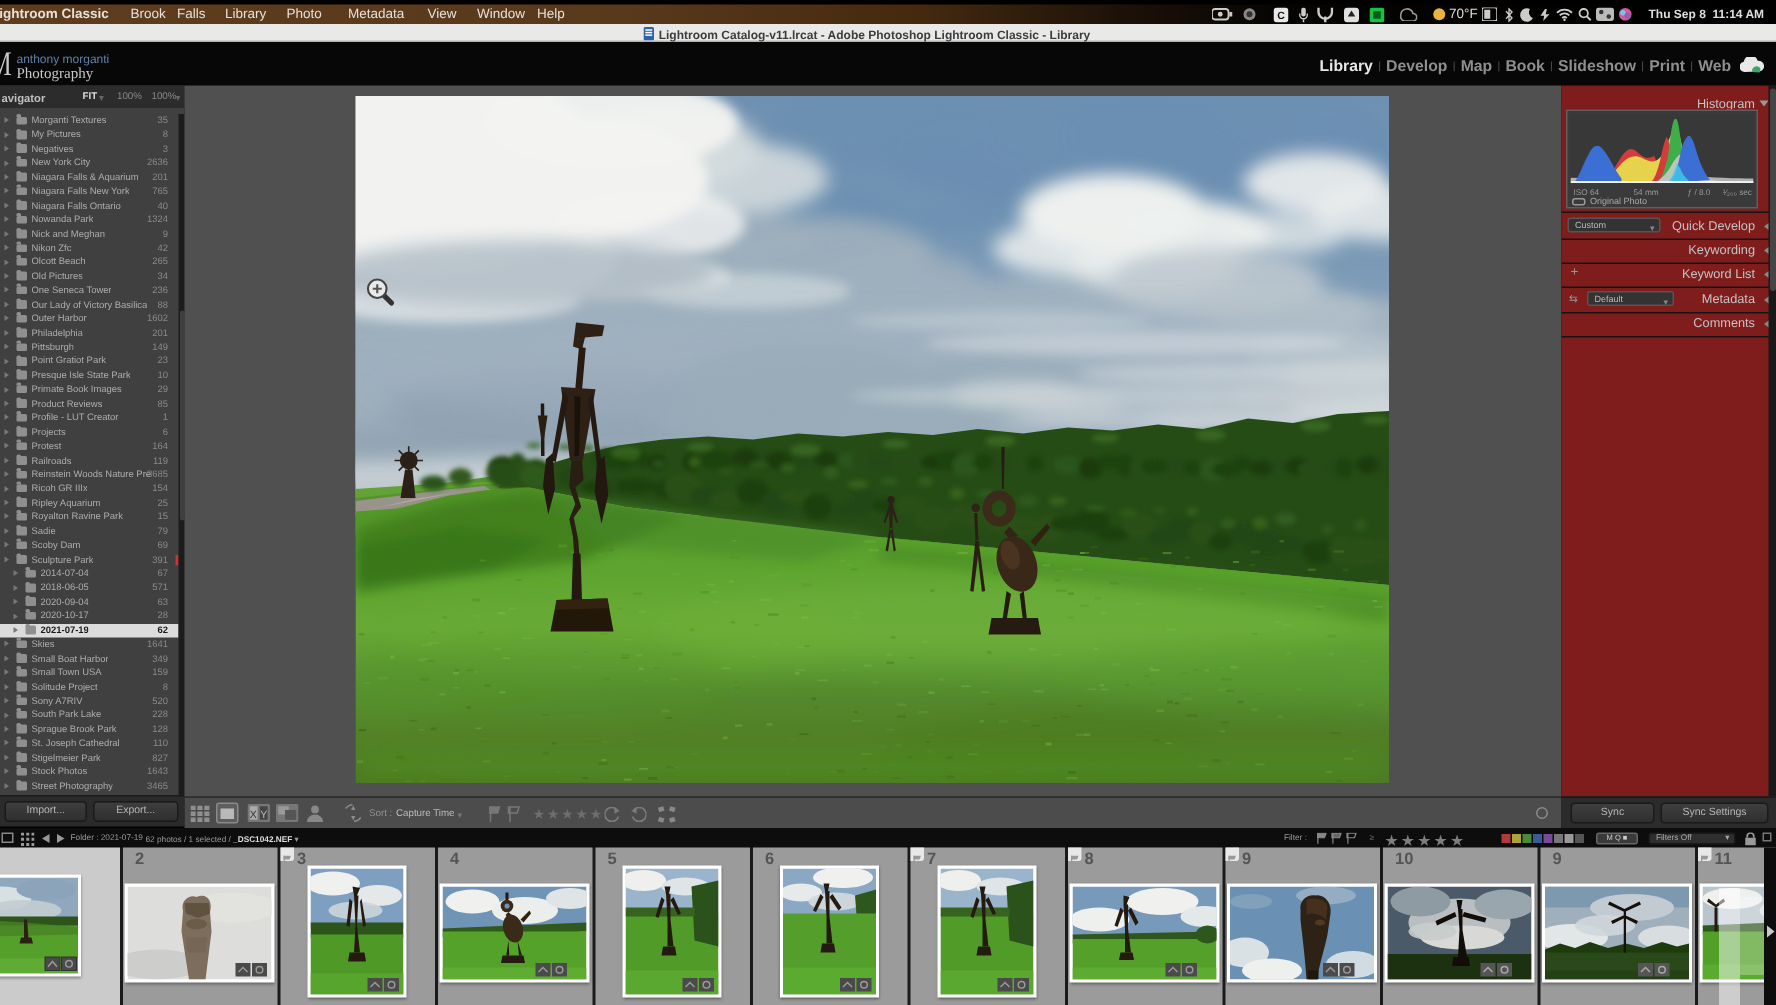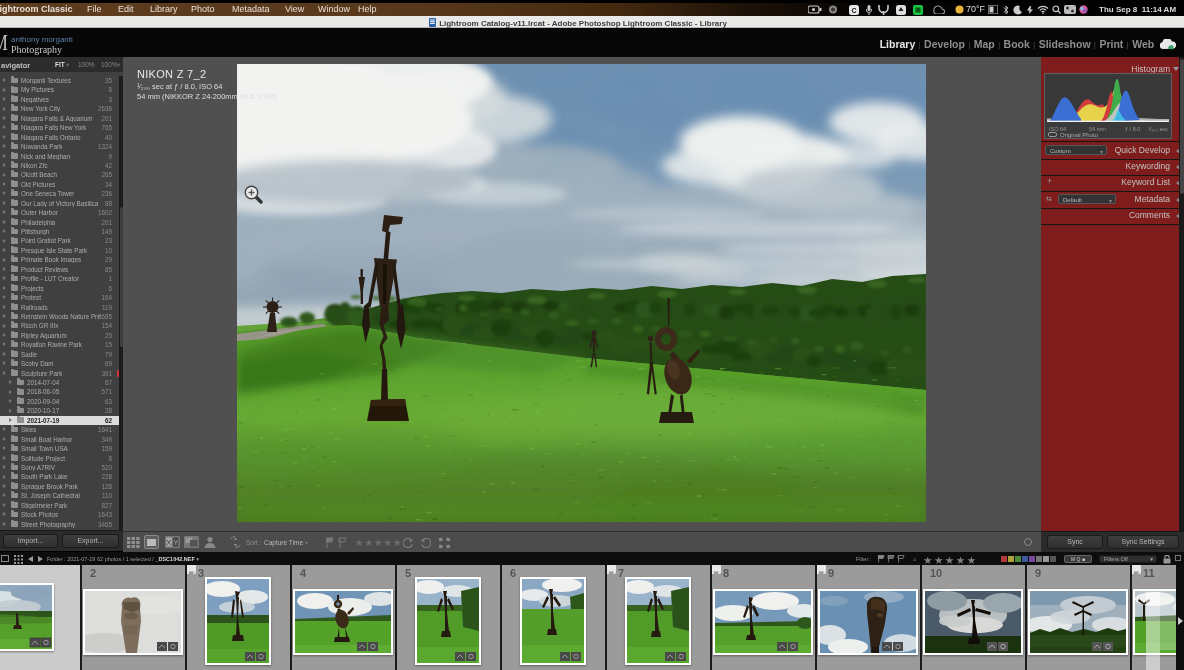--- a/index.html
+++ b/index.html
@@ -68,22 +68,22 @@
   #filmstrip { left:0; top:565px; width:1184px; height:105px; background:#1a1a1a; }
   .cell { position:absolute; top:0; height:105px; background:#9b9b9b; }
   .cell .num { position:absolute; left:8px; top:2px; font-size:11px; font-weight:bold; color:#555; }
   .thumb { position:absolute; background:#fff; box-shadow:0 1px 2px rgba(0,0,0,0.4); }
   .thumb svg { position:absolute; left:2px; top:2px; }
 </style>
 </head>
 <body>
   <div class="abs" id="menubar">
     <span class="mi" style="left:-6px;font-weight:bold;">Lightroom Classic</span>
-    <span class="mi" style="left:87px;">File</span>
-    <span class="mi" style="left:118px;">Edit</span>
+    <span class="mi" style="left:87px;">Brook</span>
+    <span class="mi" style="left:118px;">Falls</span>
     <span class="mi" style="left:150px;">Library</span>
     <span class="mi" style="left:191px;">Photo</span>
     <span class="mi" style="left:232px;">Metadata</span>
     <span class="mi" style="left:285px;">View</span>
     <span class="mi" style="left:318px;">Window</span>
     <span class="mi" style="left:358px;">Help</span>
     <span class="stat" style="left:808px;top:2px;"><svg width="14" height="9" viewBox="0 0 14 9">
         <rect x="0" y="1" width="11" height="7" rx="2" fill="none" stroke="#ccc" stroke-width="1.2"></rect>
         <circle cx="5.5" cy="4.5" r="1.6" fill="#ccc"></circle>
         <rect x="11.5" y="3" width="2" height="3" fill="#ccc"></rect>
@@ -1118,25 +1118,20 @@
 <path d="M450,297 L461,285 L463,288 L453,300 Z" fill="#30220f"></path>
 <path d="M434,330 L431.5,348 L434.2,348.5 L437,332 Z" fill="#241a10"></path>
 <path d="M445.5,330 L447.5,348 L444.8,348.5 L442.8,332 Z" fill="#241a10"></path>
 <path d="M424,348 L455,348 L457,359 L422,359 Z" fill="#261b10"></path>
 <path d="M412.5,278 L414.5,278 L415.3,296 L413.3,296 Z" fill="#2a1e13"></path>
 <path d="M413.3,296 L409.8,330 L412,330.5 L416,298 Z" fill="#2a1e13"></path>
 <path d="M415.3,296 L419.8,330 L417.6,330.5 L413.9,298 Z" fill="#2a1e13"></path>
 <circle cx="413.5" cy="274.5" r="2.8" fill="#2f2217"></circle>
 </g>
       </svg></div>
-    <div id="info">
-      <div class="l1">NIKON Z 7_2</div>
-      <div class="l2">¹⁄₂₀₀ sec at ƒ / 8.0, ISO 64</div>
-      <div class="l2" style="margin-top:1px;">54 mm (NIKKOR Z 24-200mm f/4-6.3 VR)</div>
-    </div>
     <svg style="position:absolute;left:121px;top:128px;" width="20" height="20" viewBox="0 0 20 20">
       <line x1="11" y1="11" x2="17" y2="17" stroke="#333" stroke-width="3.5" stroke-linecap="round"></line>
       <circle cx="7.5" cy="7.5" r="6.2" fill="#e9e9e9" stroke="#444" stroke-width="1.4"></circle>
       <line x1="4.5" y1="7.5" x2="10.5" y2="7.5" stroke="#555" stroke-width="1.4"></line>
       <line x1="7.5" y1="4.5" x2="7.5" y2="10.5" stroke="#555" stroke-width="1.4"></line>
     </svg>
   </div>
   <div class="abs" id="toolbar">
     <svg style="position:absolute;left:4px;top:5px;" width="13" height="11" viewBox="0 0 13 11">
       <g fill="#909090">

